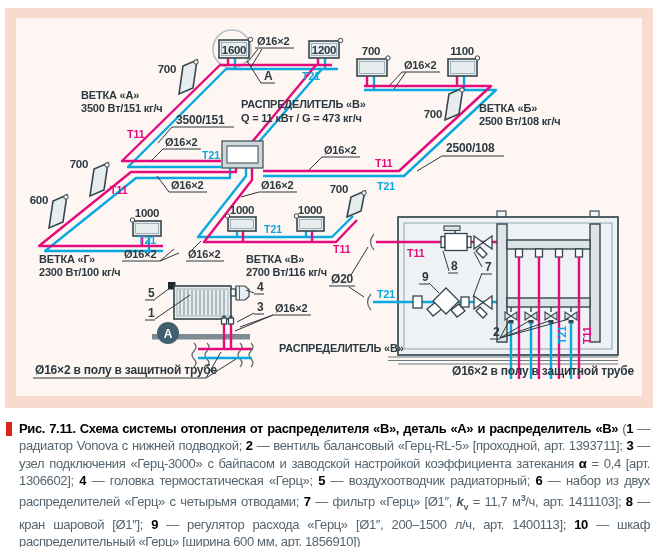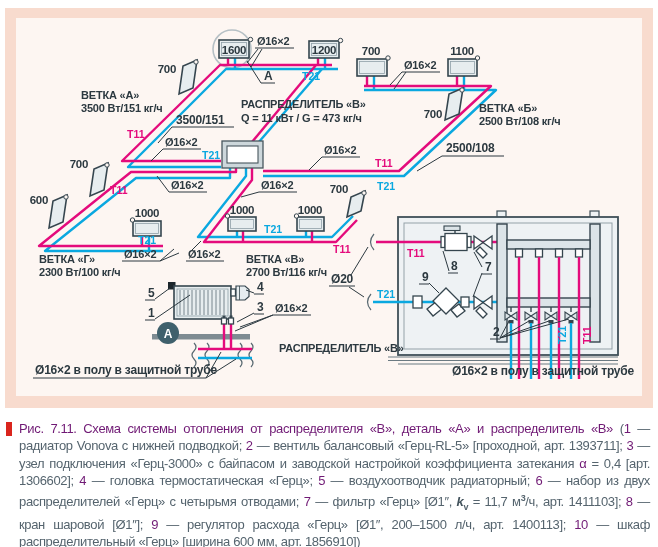--- a/index.html
+++ b/index.html
@@ -20,21 +20,21 @@
   .radin{fill:none;stroke:#8fa0a8;stroke-width:0.8;}
   .vent{fill:#fdf6f2;stroke:#35454e;stroke-width:1;}
   .fit{fill:#ffffff;stroke:#35454e;stroke-width:1.3;}
   .fit2{fill:#dce4e8;stroke:#35454e;stroke-width:1.1;}
   .brk{stroke:#5a6a72;stroke-width:1.2;fill:none;}
   
   .caption{position:absolute;left:0;top:412px;width:658px;padding:8px 8px 0 6px;box-sizing:border-box;}
   .cap-row{display:flex;align-items:flex-start;}
   .bullet{flex:0 0 auto;width:6px;height:14px;background:#da251d;margin:2px 7px 0 0;}
   .cap-text{font-size:13px;line-height:17.4px;letter-spacing:-0.35px;color:#55646e;text-align:justify;width:634px;}
-  .cap-text .seg-b{font-weight:normal;color:#701a75;}
+  .cap-text .seg-b{font-weight:bold;color:#000000;}
   .cap-text .seg-bi{font-weight:bold;font-style:italic;color:#42525c;}
   .cap-text sub,.cap-text sup{font-size:9px;font-weight:bold;}
 </style>
 </head>
 <body>
 
 <svg width="658" height="412" viewBox="0 0 658 412">
 
   <g>
     <rect x="5" y="8" width="648" height="400" fill="#f8dbce"></rect>

